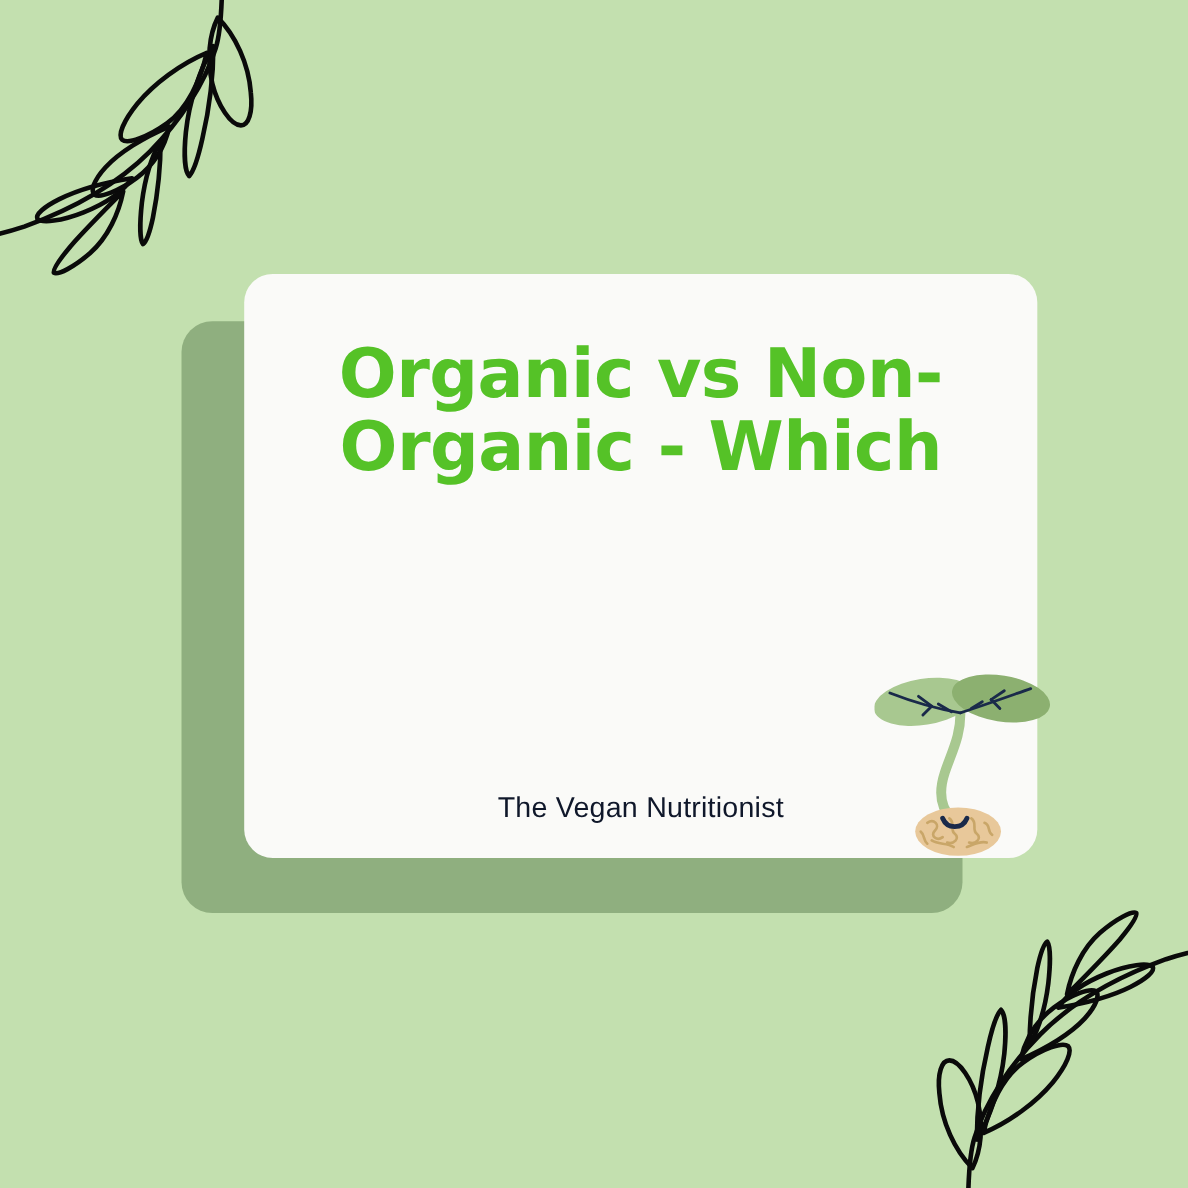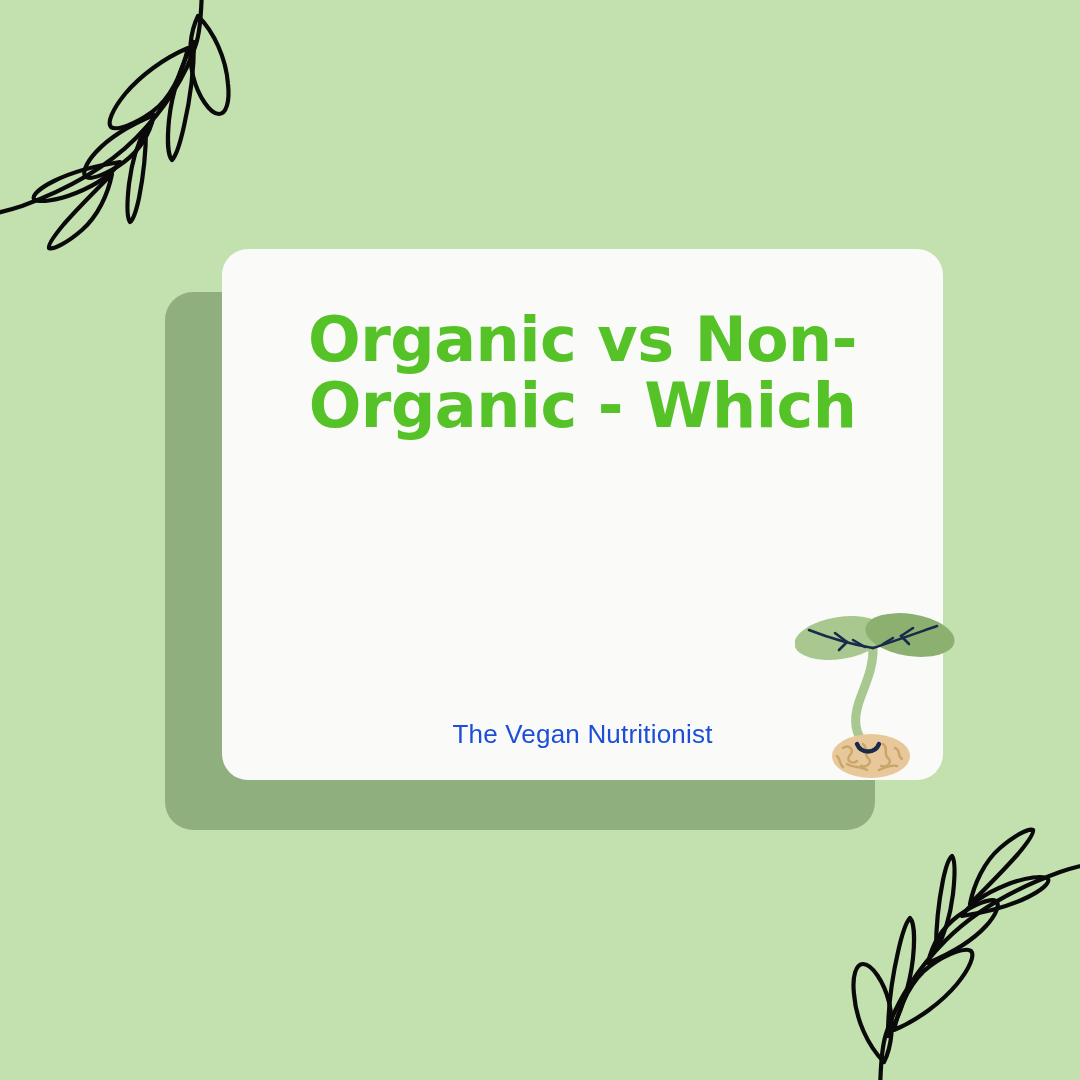--- a/index.html
+++ b/index.html
@@ -88,21 +88,21 @@
   .title .line.l3 {
     font-variant: small-caps;
   }
 
   .subtitle {
     position: absolute;
     left: 0;
     right: 0;
     top: 470px;
     text-align: center;
-    color: #1d4ed8;
+    color: #0f172a;
     font-family: "Liberation Sans", sans-serif;
     font-size: 26px;
     font-weight: 400;
     letter-spacing: 0.2px;
   }
 
   
   .sprout {
     position: absolute;
     left: 795px;

